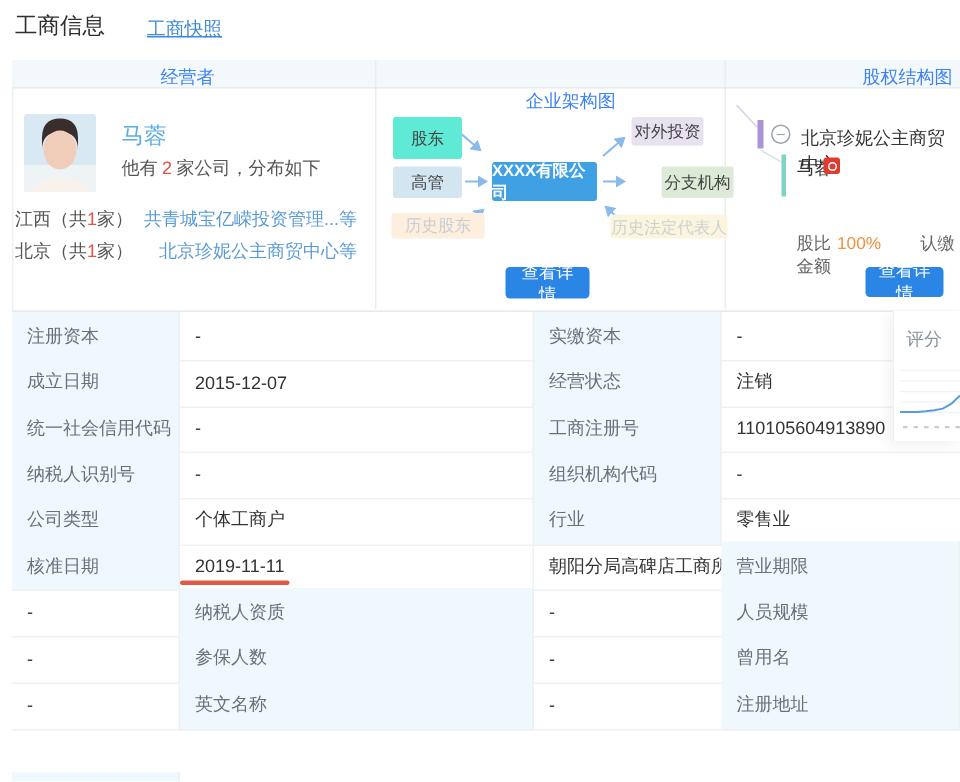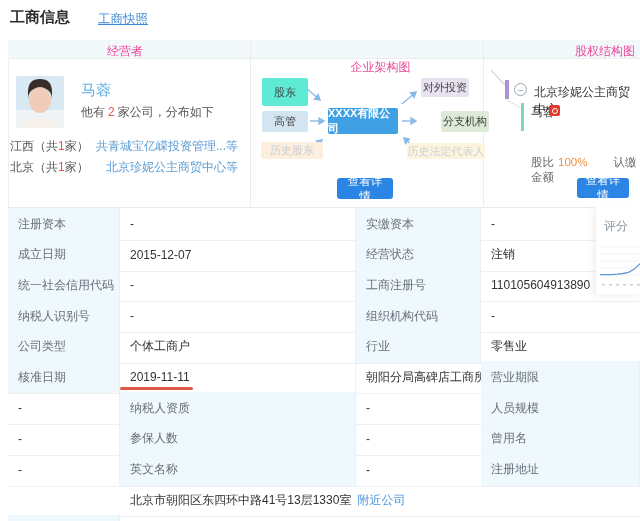--- a/index.html
+++ b/index.html
@@ -1,24 +1,24 @@
 <!DOCTYPE html>
 <html><head>
 <meta charset="utf-8">
 <style>
   html,body{margin:0;padding:0;background:#fff;}
   .page{position:relative;width:640px;height:521px;background:#fff;overflow:hidden;
         font-family:"Liberation Sans","DejaVu Sans",sans-serif;-webkit-font-smoothing:antialiased;}
   
-  .page-title{position:absolute;left:10px;top:8px;font-size:15px;font-weight:bold;color:#2e2e2e;}
+  .page-title{position:absolute;left:10px;top:8px;font-size:15px;font-weight:normal;color:#2e2e2e;}
   .snapshot-link{position:absolute;left:98px;top:11px;font-size:12.5px;color:#3e8ad8;text-decoration:underline;cursor:pointer;}
   
   .panels-border{position:absolute;left:8px;top:40px;width:631px;height:166px;border:1px solid #eceff2;border-right:none;}
   .panel-header-band{position:absolute;left:8px;top:40px;width:632px;height:18px;background:#f3f8fb;border-bottom:1px solid #e9edf0;}
-  .panel-header{position:absolute;top:43px;font-size:12px;color:#ec4899;}
+  .panel-header{position:absolute;top:43px;font-size:12px;color:#3b82f6;}
   .ph1{left:0;width:250px;text-align:center;}
   .ph2{left:264px;width:233px;text-align:center;margin-top:16px;}
   .ph3{left:575px;}
   .vdiv{position:absolute;top:40px;width:1px;height:166px;background:#e9edf0;}
   
   .avatar{position:absolute;left:16px;top:76px;width:48px;height:52px;border-radius:2px;overflow:hidden;}
   .op-name{position:absolute;left:81px;top:81px;font-size:15px;color:#58ace4;cursor:pointer;}
   .op-summary{position:absolute;left:81px;top:104px;font-size:12px;color:#555;}
   .red{color:#e25348;}
   .op-summary .red{margin:0 3px;}
@@ -171,24 +171,20 @@
       <div class="cell val">-</div>
       <div class="cell lbl">人员规模</div>
       <div class="cell val val1">-</div>
       <div class="cell lbl">参保人数</div>
       <div class="cell val">-</div>
       <div class="cell lbl">曾用名</div>
       <div class="cell val val1">-</div>
       <div class="cell lbl">英文名称</div>
       <div class="cell val">-</div>
       <div class="cell lbl">注册地址</div>
-      <div class="cell val addr-val">
-        <span>北京市朝阳区东四环中路41号13层1330室</span>
-        <a class="addr-link">附近公司</a>
-      </div>
     </div>
   <div class="partial-row"></div>
 
   <div class="score-card">
     <span class="score-title">评分</span>
     <svg class="score-spark" id="score-spark" viewBox="0 0 40 48">
         <line x1="0" x2="40" y1="6" y2="6" stroke="#f0f3f5" stroke-width="1"></line>
         <line x1="0" x2="40" y1="13" y2="13" stroke="#f0f3f5" stroke-width="1"></line>
         <line x1="0" x2="40" y1="20" y2="20" stroke="#f0f3f5" stroke-width="1"></line>
         <line x1="0" x2="40" y1="27" y2="27" stroke="#f0f3f5" stroke-width="1"></line>

